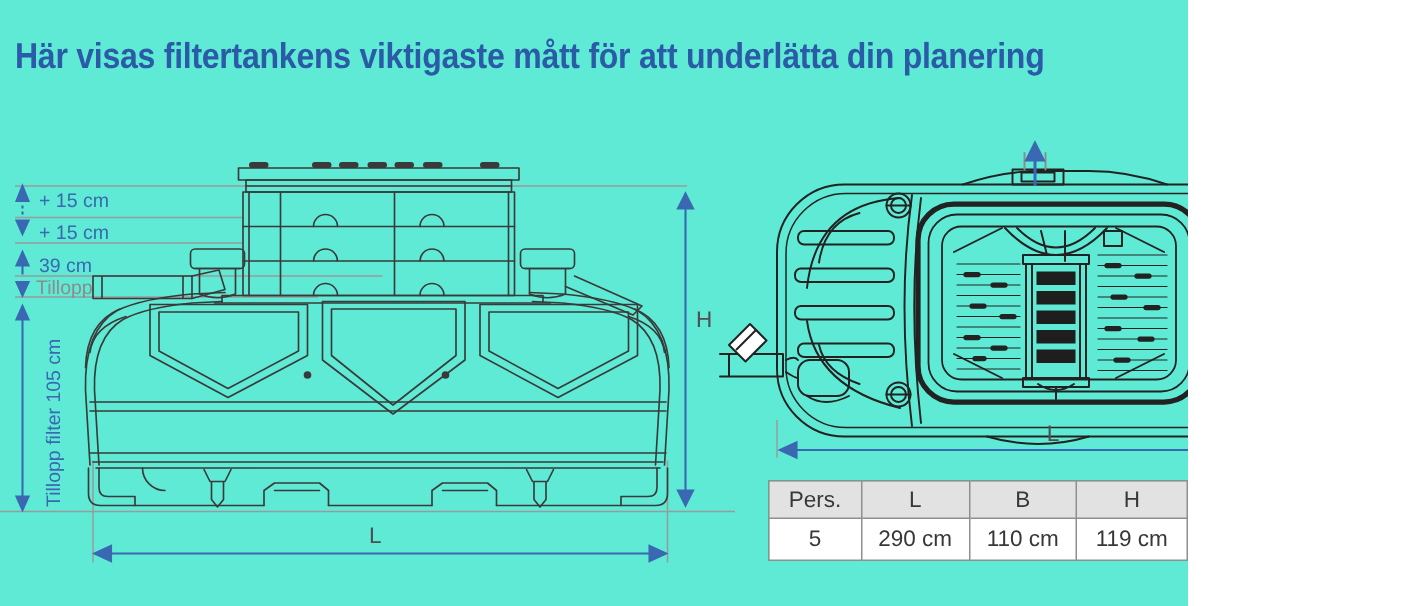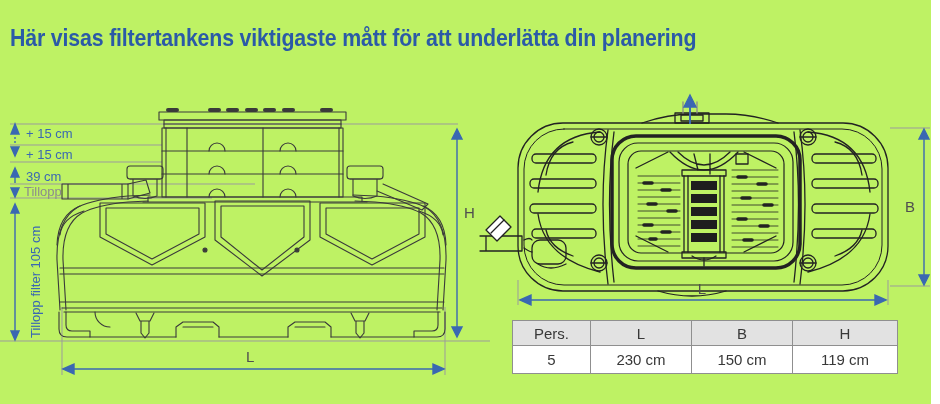--- a/index.html
+++ b/index.html
@@ -1,16 +1,16 @@
 <!DOCTYPE html>
 <html><head>
 <meta charset="utf-8">
 <style>
   html,body{margin:0;padding:0;background:#fff;}
-  .stage{position:relative;width:931px;height:404px;background:#bef264;overflow:hidden;
+  .stage{position:relative;width:792px;height:404px;background:#5eead4;overflow:hidden;
          font-family:"Liberation Sans",sans-serif;}
   .title{position:absolute;left:10px;top:24px;font-size:24px;font-weight:bold;
          color:#2b5aa7;white-space:nowrap;transform:scaleX(.89);transform-origin:left top;
          letter-spacing:-0.2px;}
   svg{position:absolute;}
   #side-svg{left:0;top:85px;}
   #top-svg{left:478px;top:90px;}
   svg text{font-family:"Liberation Sans",sans-serif;}
   .dimtxt{fill:#3a68b2;font-size:13px;}
   .graytxt{fill:#8c8c8c;font-size:13px;}
@@ -215,20 +215,20 @@
       <tr>
         <th class="c0">Pers.</th>
         <th class="c1">L</th>
         <th class="c2">B</th>
         <th class="c3">H</th>
       </tr>
     </thead>
     <tbody>
       <tr>
         <td>5</td>
-        <td>230 cm</td>
-        <td>150 cm</td>
+        <td>290 cm</td>
+        <td>110 cm</td>
         <td>119 cm</td>
       </tr>
     </tbody>
   </table>
 
 </div>
 
 </body></html>

